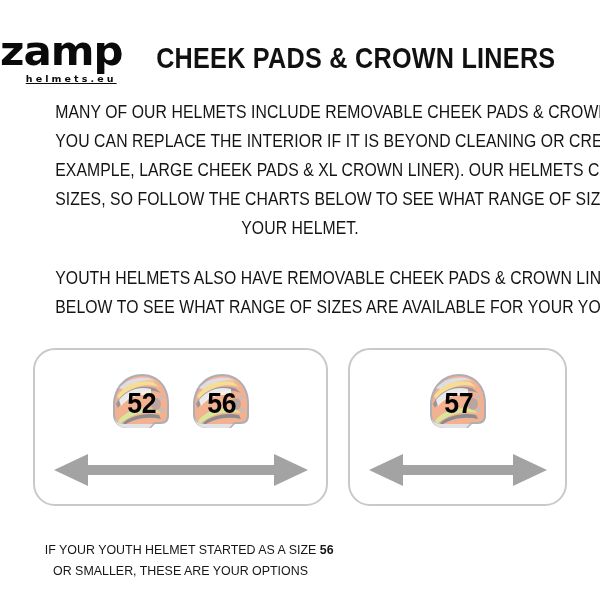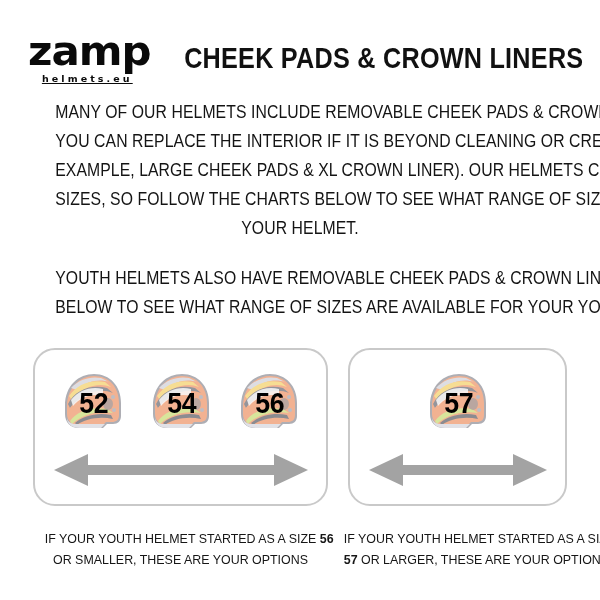--- a/index.html
+++ b/index.html
@@ -21,25 +21,24 @@
     position: absolute;
     top: 28px;
     left: 0;
     width: 600px;
     height: 60px;
     display: flex;
     align-items: center;
   }
   .logo-block {
     width: 215px;
-    padding-left: 28px;
     box-sizing: border-box;
     display: flex;
     flex-direction: column;
-    align-items: center;
+    align-items: flex-end;
     justify-content: center;
   }
   .logo-word {
     font-family: "DejaVu Sans", sans-serif;
     font-weight: bold;
     font-size: 40px;
     letter-spacing: -1px;
     line-height: 0.95;
     color: #0a0a0a;
     transform: scaleX(1.05);
@@ -113,21 +112,21 @@
   .chart-box.left  { width: 295px; }
   .chart-box.right { width: 219px; }
 
   .helmet-row {
     display: flex;
     align-items: center;
     justify-content: center;
     margin-top: 16px;
     height: 72px;
   }
-  .chart-box.left .helmet-row  { gap: 16px; }
+  .chart-box.left .helmet-row  { gap: 8px; }
   .chart-box.right .helmet-row { gap: 16px; }
 
   .helmet {
     position: relative;
     width: 72px;
     height: 72px;
     display: flex;
     align-items: center;
     justify-content: center;
   }
@@ -159,26 +158,27 @@
     width: 100%;
     display: flex;
     justify-content: center;
   }
   .chart-box.left .arrow-wrap svg  { width: 258px; height: 36px; }
   .chart-box.right .arrow-wrap svg { width: 182px; height: 36px; }
 
   
   .captions {
     position: absolute;
-    top: 528px;
+    top: 539px;
     left: 33px;
     width: 534px;
     height: 50px;
     display: flex;
-    gap: 7px;
+    gap: 24px;
+    flex-direction: column;
   }
   .caption {
     text-align: center;
   }
   .caption.left  { width: 295px; }
   .caption.right { width: 219px; }
   .caption-line {
     font-family: "Liberation Sans Narrow", "Liberation Sans", sans-serif;
     font-size: 13.5px;
     line-height: 21px;
@@ -229,38 +229,20 @@
           <path d="M18 57 C26 50 40 46 54 49 L56 53 C42 50 28 53 20 59 Z" fill="#2e2e38"></path>
           <path d="M14 34 C22 24 34 20 46 23 L46 30 C34 27 24 31 16 40 Z" fill="#f4f4f6" opacity="0.85"></path>
           <ellipse cx="51" cy="38" rx="5" ry="6" fill="#55555f" opacity="0.7"></ellipse>
           <circle cx="56" cy="31" r="2" fill="#8a8a94"></circle>
           <circle cx="57" cy="44" r="2" fill="#8a8a94"></circle>
           <path d="M10 52 C10 58 15 62 23 62 L44 62 L48 58 L20 58 C14 58 11 56 10 52 Z" fill="#c9c9d2"></path>
         </svg>
         <span class="helmet-num">52</span>
       </div>
 
-      <div class="helmet">
-        <svg viewBox="0 0 72 72">
-          <path d="M8 40 C8 19 22 8 37 8 C53 8 64 20 64 37 L64 50 C64 55 61 58 56 58 L50 58 L46 62 L22 62 C13 62 8 56 8 48 Z" fill="#6d6d78"></path>
-          <path d="M10 41 C10 21 23 10 37 10 C52 10 62 21 62 37 L62 49 C62 54 59 56 55 56 L49 56 L45 60 L23 60 C15 60 10 55 10 48 Z" fill="#e8743a"></path>
-          <path d="M14 22 C22 13 34 10 44 12 L52 16 C44 13 30 14 20 24 Z" fill="#c2c2cc"></path>
-          <path d="M12 30 C20 18 34 13 48 16 L54 21 C42 16 26 20 15 34 Z" fill="#f0c33c"></path>
-          <path d="M11 38 C18 24 34 18 50 22 L56 27 C42 21 25 27 13 42 Z" fill="#3f3f4a"></path>
-          <path d="M11 46 C16 33 32 26 52 31 L58 36 C42 29 23 35 12 50 Z" fill="#e8743a" opacity="0.85"></path>
-          <path d="M13 55 C20 45 34 40 50 43 L56 47 C40 44 24 49 15 58 Z" fill="#b9d14a"></path>
-          <path d="M18 57 C26 50 40 46 54 49 L56 53 C42 50 28 53 20 59 Z" fill="#2e2e38"></path>
-          <path d="M14 34 C22 24 34 20 46 23 L46 30 C34 27 24 31 16 40 Z" fill="#f4f4f6" opacity="0.85"></path>
-          <ellipse cx="51" cy="38" rx="5" ry="6" fill="#55555f" opacity="0.7"></ellipse>
-          <circle cx="56" cy="31" r="2" fill="#8a8a94"></circle>
-          <circle cx="57" cy="44" r="2" fill="#8a8a94"></circle>
-          <path d="M10 52 C10 58 15 62 23 62 L44 62 L48 58 L20 58 C14 58 11 56 10 52 Z" fill="#c9c9d2"></path>
-        </svg>
-        <span class="helmet-num">54</span>
-      </div>
 
       <div class="helmet">
         <svg viewBox="0 0 72 72">
           <path d="M8 40 C8 19 22 8 37 8 C53 8 64 20 64 37 L64 50 C64 55 61 58 56 58 L50 58 L46 62 L22 62 C13 62 8 56 8 48 Z" fill="#6d6d78"></path>
           <path d="M10 41 C10 21 23 10 37 10 C52 10 62 21 62 37 L62 49 C62 54 59 56 55 56 L49 56 L45 60 L23 60 C15 60 10 55 10 48 Z" fill="#e8743a"></path>
           <path d="M14 22 C22 13 34 10 44 12 L52 16 C44 13 30 14 20 24 Z" fill="#c2c2cc"></path>
           <path d="M12 30 C20 18 34 13 48 16 L54 21 C42 16 26 20 15 34 Z" fill="#f0c33c"></path>
           <path d="M11 38 C18 24 34 18 50 22 L56 27 C42 21 25 27 13 42 Z" fill="#3f3f4a"></path>
           <path d="M11 46 C16 33 32 26 52 31 L58 36 C42 29 23 35 12 50 Z" fill="#e8743a" opacity="0.85"></path>
           <path d="M13 55 C20 45 34 40 50 43 L56 47 C40 44 24 49 15 58 Z" fill="#b9d14a"></path>

